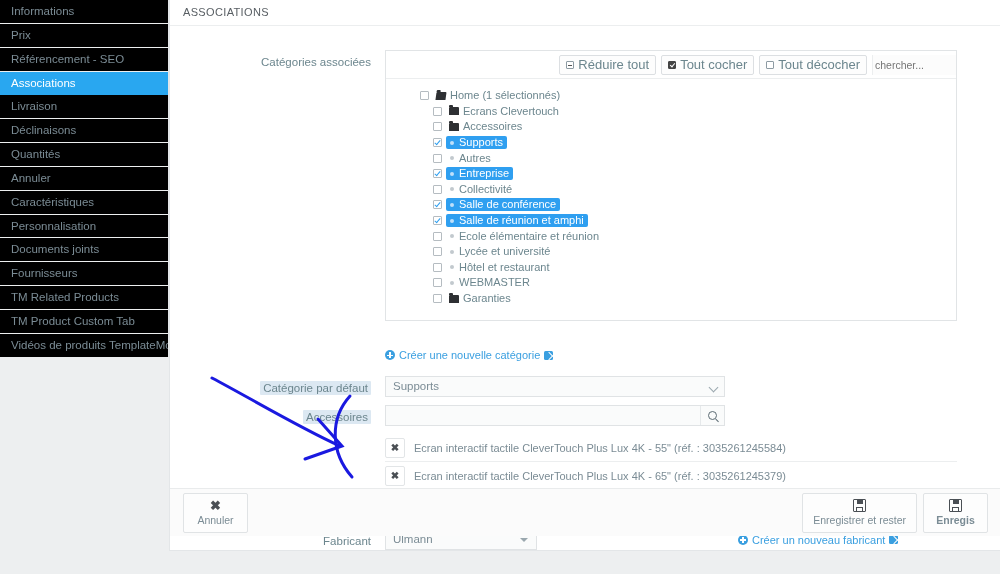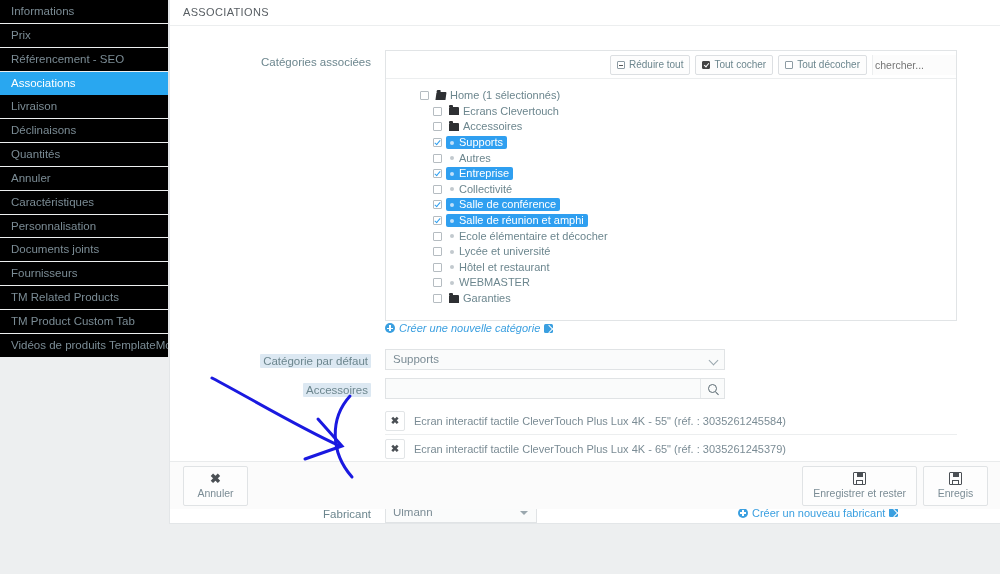--- a/index.html
+++ b/index.html
@@ -116,21 +116,21 @@
     align-items: center;
     justify-content: flex-end;
     padding: 0 0 0 6px;
     border-bottom: 1px solid #eceeef;
     background: #fff;
   }
   .tbtn {
     border: 1px solid #dcdfe2;
     background: #fdfdfd;
     border-radius: 2px;
-    font-size: 10px;
+    font-size: 13px;
     color: #6c868e;
     height: 18px;
     line-height: 16px;
     padding: 0 6px;
     margin-right: 5px;
     display: inline-flex;
     align-items: center;
     gap: 4px;
     cursor: pointer;
     white-space: nowrap;
@@ -607,21 +607,21 @@
                   <span class="cb"></span>
                   <span class="node-label">
                     <span class="bullet"></span>
                     <span>Salle de réunion et amphi</span>
                   </span>
                 </div>
                 <div class="tree-node" style="padding-left:47px;">
                   <span class="cb"></span>
                   <span class="node-label">
                     <span class="bullet"></span>
-                    <span>Ecole élémentaire et décocher</span>
+                    <span>Ecole élémentaire et réunion</span>
                   </span>
                 </div>
                 <div class="tree-node" style="padding-left:47px;">
                   <span class="cb"></span>
                   <span class="node-label">
                     <span class="bullet"></span>
                     <span>Lycée et université</span>
                   </span>
                 </div>
                 <div class="tree-node" style="padding-left:47px;">
@@ -641,21 +641,21 @@
                 <div class="tree-node" style="padding-left:47px;">
                   <span class="cb"></span>
                   <span class="node-label">
                     <span class="folder"></span>
                     <span>Garanties</span>
                   </span>
                 </div>
               </div>
             </div>
 
-            <div style="margin-top:1px;font-style:italic;">
+            <div style="margin-top:28px;">
               <a class="link-blue">
                 <span class="plus-circle"></span>
                 <span>Créer une nouvelle catégorie</span>
                 <span class="ext-icon"></span>
               </a>
             </div>
           </div>
         </div>
 
         <div class="form-row" style="margin-top:13px;">
@@ -719,21 +719,21 @@
       <div class="footer">
         <div class="fbtn">
           <span class="gl">✖</span>
           <span>Annuler</span>
         </div>
         <div class="footer-right">
           <div class="fbtn">
             <span class="disk"></span>
             <span>Enregistrer et rester</span>
           </div>
-          <div class="fbtn" style="overflow:hidden;">
+          <div class="fbtn" style="overflow:hidden;font-weight:bold;">
             <span class="disk"></span>
             <span>Enregis</span>
           </div>
         </div>
       </div>
 
     </div>
   </div>
 </div>
 

